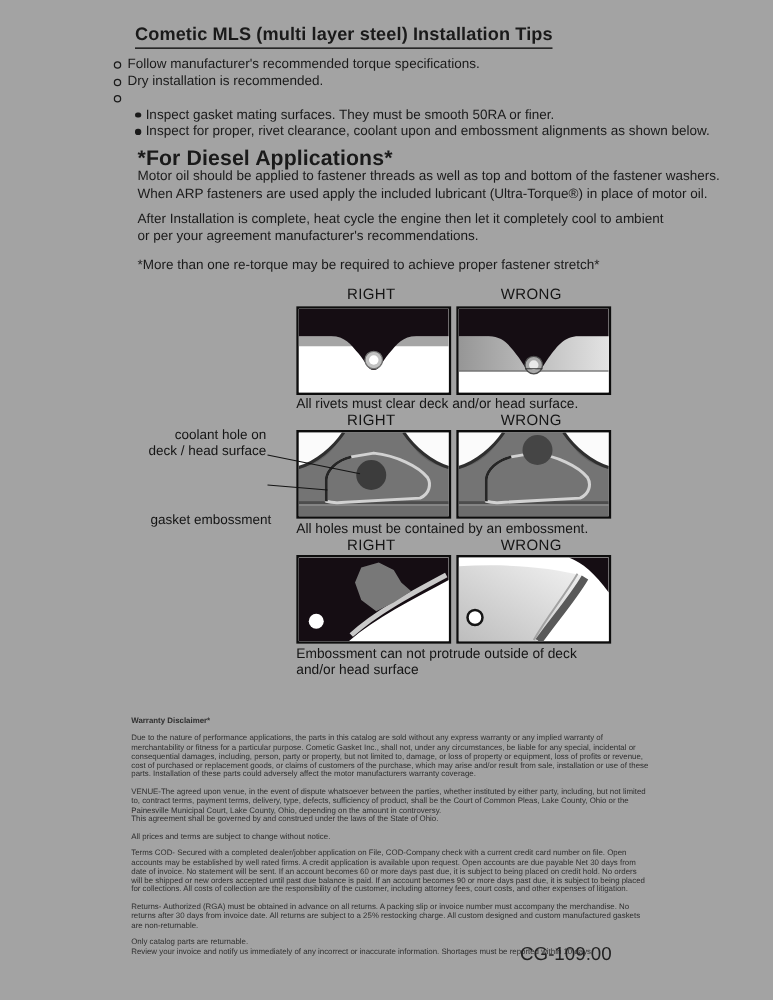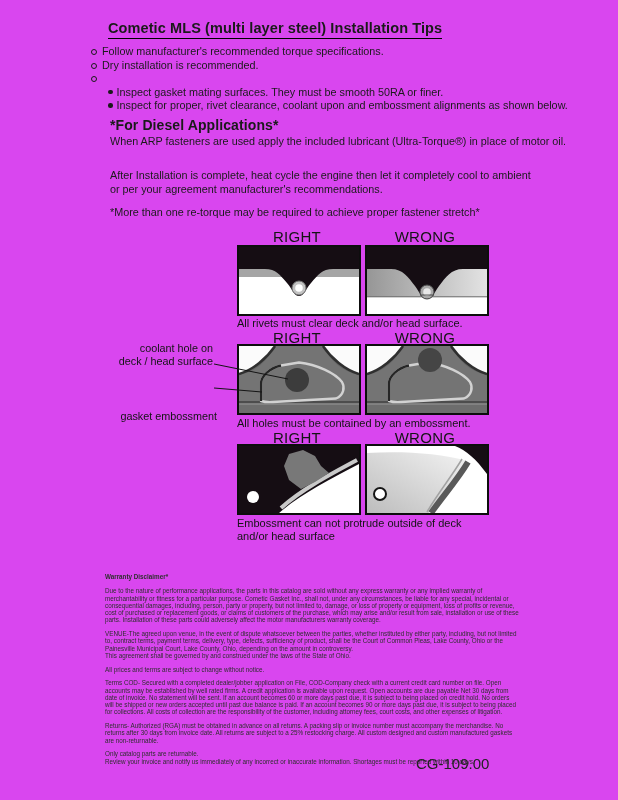--- a/index.html
+++ b/index.html
@@ -1,41 +1,41 @@
 <!DOCTYPE html>
 <html><head>
 <meta charset="utf-8">
 <style>
   html,body{margin:0;padding:0;background:#fff;}
   .page{
-    position:relative;width:618px;height:800px;background:#d946ef;overflow:hidden;
+    position:relative;width:618px;height:800px;background:#a3a3a3;overflow:hidden;
     font-family:"Liberation Sans", sans-serif;color:#1a1a1a;
   }
   .abs{position:absolute;}
   .title{
     left:108px;top:20px;font-size:14.5px;font-weight:bold;
     border-bottom:1.6px solid #000;padding-bottom:2px;letter-spacing:.1px;
   }
   .bullets{left:91px;top:45px;width:490px;font-size:10.8px;}
   .brow{display:flex;align-items:flex-start;height:13.5px;line-height:13.5px;}
   .mark-circle{
     width:4px;height:4px;border:1px solid #1a1a1a;border-radius:50%;
     display:inline-block;margin:4px 5px 0 0;flex:0 0 auto;
   }
   .sub{padding-left:17px;}
   .mark-dot{
     width:4.5px;height:4.5px;background:#1a1a1a;border-radius:50%;
     display:inline-block;margin:4px 4px 0 0;flex:0 0 auto;
   }
-  .h-diesel{left:110px;top:117px;font-size:14px;font-weight:bold;letter-spacing:.1px;}
+  .h-diesel{left:110px;top:117px;font-size:17px;font-weight:bold;letter-spacing:.1px;}
   .para{left:110px;width:470px;font-size:10.8px;}
   .para div{height:13.5px;line-height:13.5px;white-space:nowrap;}
   .note{left:110px;top:206px;font-size:10.8px;line-height:13.5px;white-space:nowrap;}
 
-  .dg-label{width:124px;text-align:center;font-size:15px;letter-spacing:.3px;color:#141414;}
+  .dg-label{width:124px;text-align:center;font-size:12px;letter-spacing:.3px;color:#141414;}
   .panel{width:120px;height:67px;border:2px solid #0d0d0d;background:#fff;}
   .panel svg{display:block;}
   .caption{font-size:11px;line-height:12.5px;color:#141414;}
   .callout{width:125px;text-align:right;font-size:10.8px;line-height:12.5px;color:#141414;}
   .leader{left:0;top:0;pointer-events:none;}
 
   .warranty{left:105px;top:573px;width:414px;font-size:6.3px;line-height:7.25px;color:#2e2e2e;}
   .warranty .wh{font-weight:bold;margin:0 0 7px 0;}
   .warranty p{margin:0 0 6.5px 0;}
   .warranty p.joined{margin:0;}
@@ -66,20 +66,21 @@
       <span>Inspect gasket mating surfaces.  They must be smooth 50RA or finer.</span>
     </div>
     <div class="brow sub">
       <span class="mark-dot"></span>
       <span>Inspect for proper, rivet clearance, coolant upon and embossment alignments as shown below.</span>
     </div>
   </div>
 
   <div class="abs h-diesel">*For Diesel Applications*</div>
   <div class="abs para" style="top:135px;">
+    <div>Motor oil should be applied to fastener threads as well as top and bottom of the fastener washers.</div>
     <div>When ARP fasteners are used apply the included lubricant (Ultra-Torque®) in place of motor oil.</div>
   </div>
   <div class="abs para" style="top:169px;">
     <div>After Installation is complete, heat cycle the engine then let it completely cool to ambient</div>
     <div>or per your agreement manufacturer's recommendations.</div>
   </div>
   <div class="abs note">*More than one re-torque may be required to achieve proper fastener stretch*</div>
 
   <div class="abs dg-label" style="left:235px;top:228px;">RIGHT</div>
   <div class="abs dg-label" style="left:363px;top:228px;">WRONG</div>

